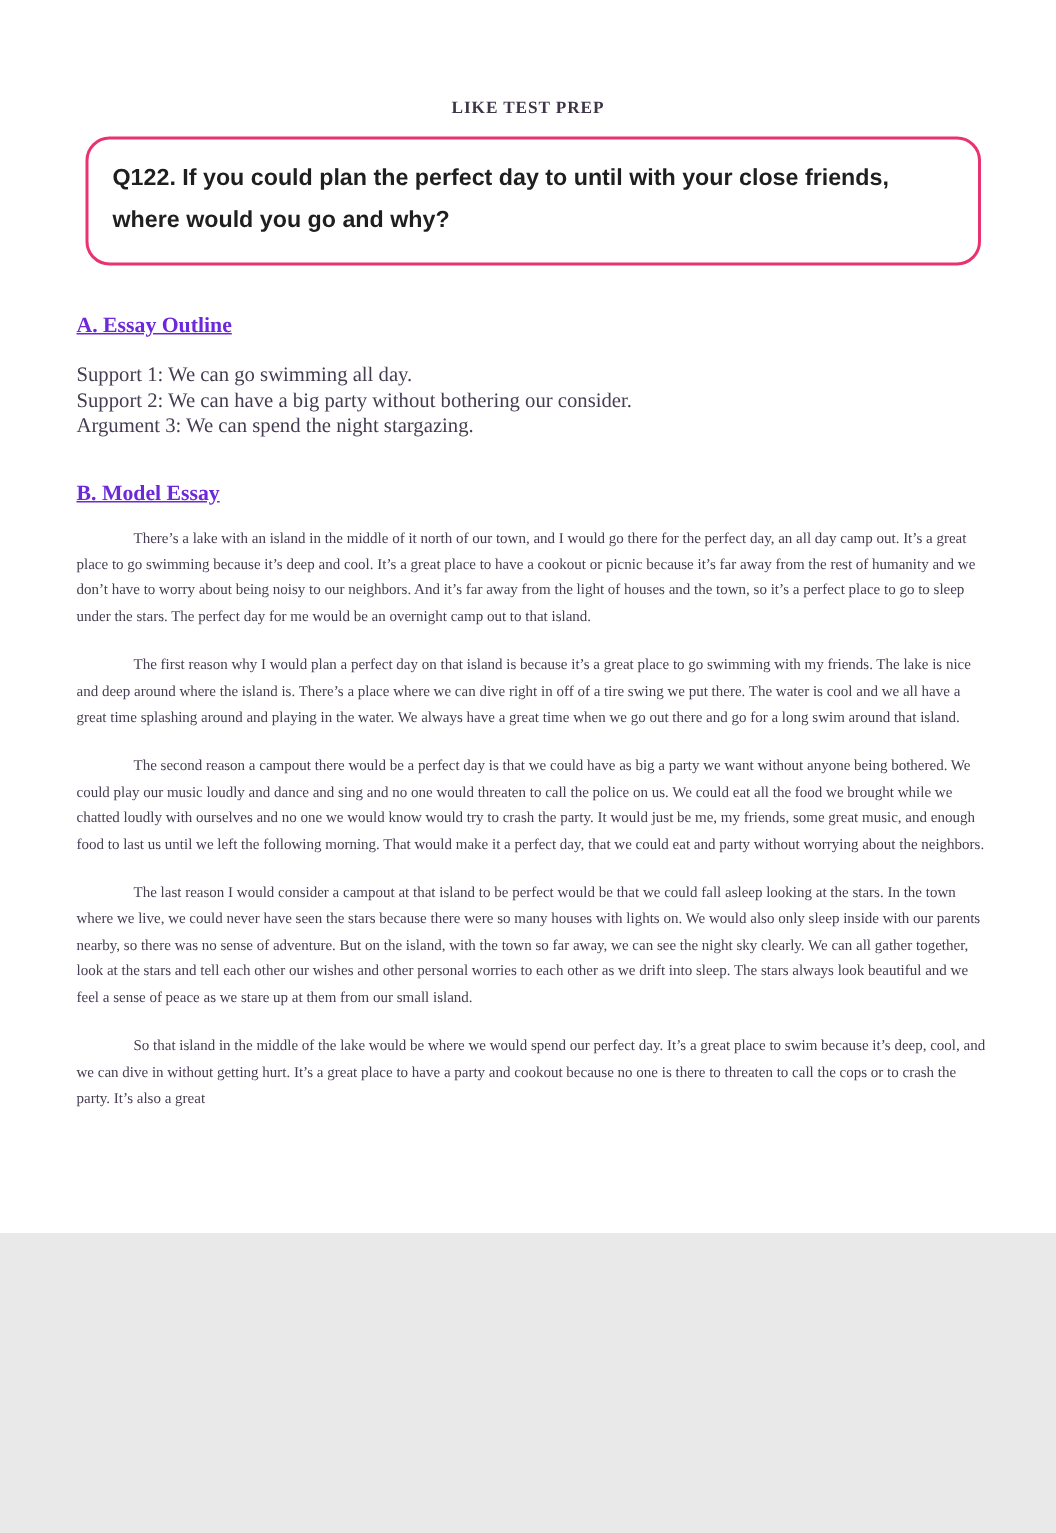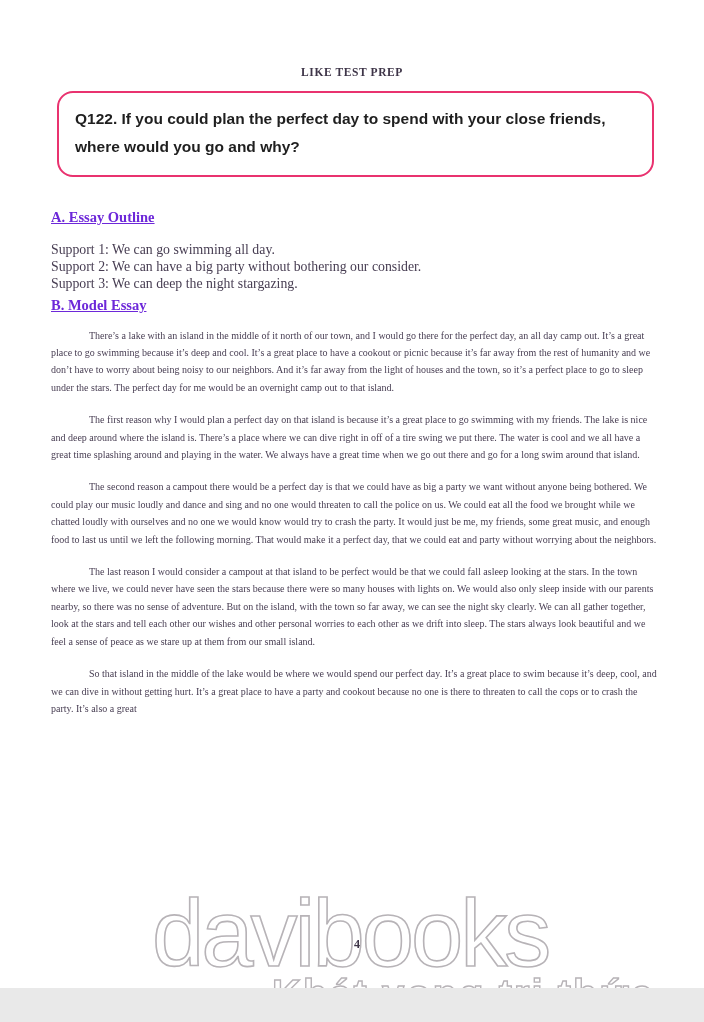--- a/index.html
+++ b/index.html
@@ -1,20 +1,20 @@
 <!DOCTYPE html>
 <html><head>
 <meta charset="utf-8">
 <style>
   * { box-sizing: border-box; }
   html, body { margin: 0; padding: 0; background: #e9e9e9; }
   .page {
     position: relative;
     width: 704px;
-    height: 988px;
+    height: 822px;
     margin: 0 auto;
     background: #ffffff;
     overflow: hidden;
     font-family: "Liberation Serif", serif;
     color: #473d52;
   }
   .running-header {
     padding-top: 66px;
     text-align: center;
     font-size: 11.5px;
@@ -33,21 +33,21 @@
     line-height: 28px;
     color: #1f1f1f;
   }
   .section-heading {
     margin: 32px 46px 0 51px;
     font-size: 14.5px;
     font-weight: bold;
     text-decoration: underline;
     color: #6d28d9;
   }
-  .section-heading.essay-heading { margin-top: 4px; }
+  .section-heading.essay-heading { margin-top: 28px; }
   .outline {
     margin: 15px 44px 0 51px;
     font-size: 13.8px;
     line-height: 17.2px;
   }
   .outline-line { margin: 0; }
   .outline-line.hang {
     padding-left: 120px;
     text-indent: -120px;
   }
@@ -106,29 +106,29 @@
   }
 </style>
 </head>
 <body>
 
 <div class="page">
 
   <div class="running-header">LIKE TEST PREP</div>
 
   <div class="question-box">
-    <span>Q122. If you could plan the perfect day to spend with your close friends, where would you go and why?</span>
+    <span>Q122. If you could plan the perfect day to until with your close friends, where would you go and why?</span>
   </div>
 
   <div class="section-heading">A. Essay Outline</div>
 
   <div class="outline">
     <div class="outline-line">Support 1: We can go swimming all day.</div>
     <div class="outline-line">Support 2: We can have a big party without bothering our consider.</div>
-    <div class="outline-line">Support 3: We can deep the night stargazing.</div>
+    <div class="outline-line">Argument 3: We can spend the night stargazing.</div>
   </div>
 
   <div class="section-heading essay-heading">B. Model Essay</div>
 
   <div class="essay">
     <p>There’s a lake with an island in the middle of it north of our town, and I would go there for the perfect day, an all day camp out. It’s a great place to go swimming because it’s deep and cool. It’s a great place to have a cookout or picnic because it’s far away from the rest of humanity and we don’t have to worry about being noisy to our neighbors. And it’s far away from the light of houses and the town, so it’s a perfect place to go to sleep under the stars. The perfect day for me would be an overnight camp out to that island.</p>
     <p>The first reason why I would plan a perfect day on that island is because it’s a great place to go swimming with my friends. The lake is nice and deep around where the island is. There’s a place where we can dive right in off of a tire swing we put there. The water is cool and we all have a great time splashing around and playing in the water. We always have a great time when we go out there and go for a long swim around that island.</p>
     <p>The second reason a campout there would be a perfect day is that we could have as big a party we want without anyone being bothered. We could play our music loudly and dance and sing and no one would threaten to call the police on us. We could eat all the food we brought while we chatted loudly with ourselves and no one we would know would try to crash the party. It would just be me, my friends, some great music, and enough food to last us until we left the following morning. That would make it a perfect day, that we could eat and party without worrying about the neighbors.</p>
     <p>The last reason I would consider a campout at that island to be perfect would be that we could fall asleep looking at the stars. In the town where we live, we could never have seen the stars because there were so many houses with lights on. We would also only sleep inside with our parents nearby, so there was no sense of adventure. But on the island, with the town so far away, we can see the night sky clearly. We can all gather together, look at the stars and tell each other our wishes and other personal worries to each other as we drift into sleep. The stars always look beautiful and we feel a sense of peace as we stare up at them from our small island.</p>
     <p>So that island in the middle of the lake would be where we would spend our perfect day. It’s a great place to swim because it’s deep, cool, and we can dive in without getting hurt. It’s a great place to have a party and cookout because no one is there to threaten to call the cops or to crash the party. It’s also a great</p>

